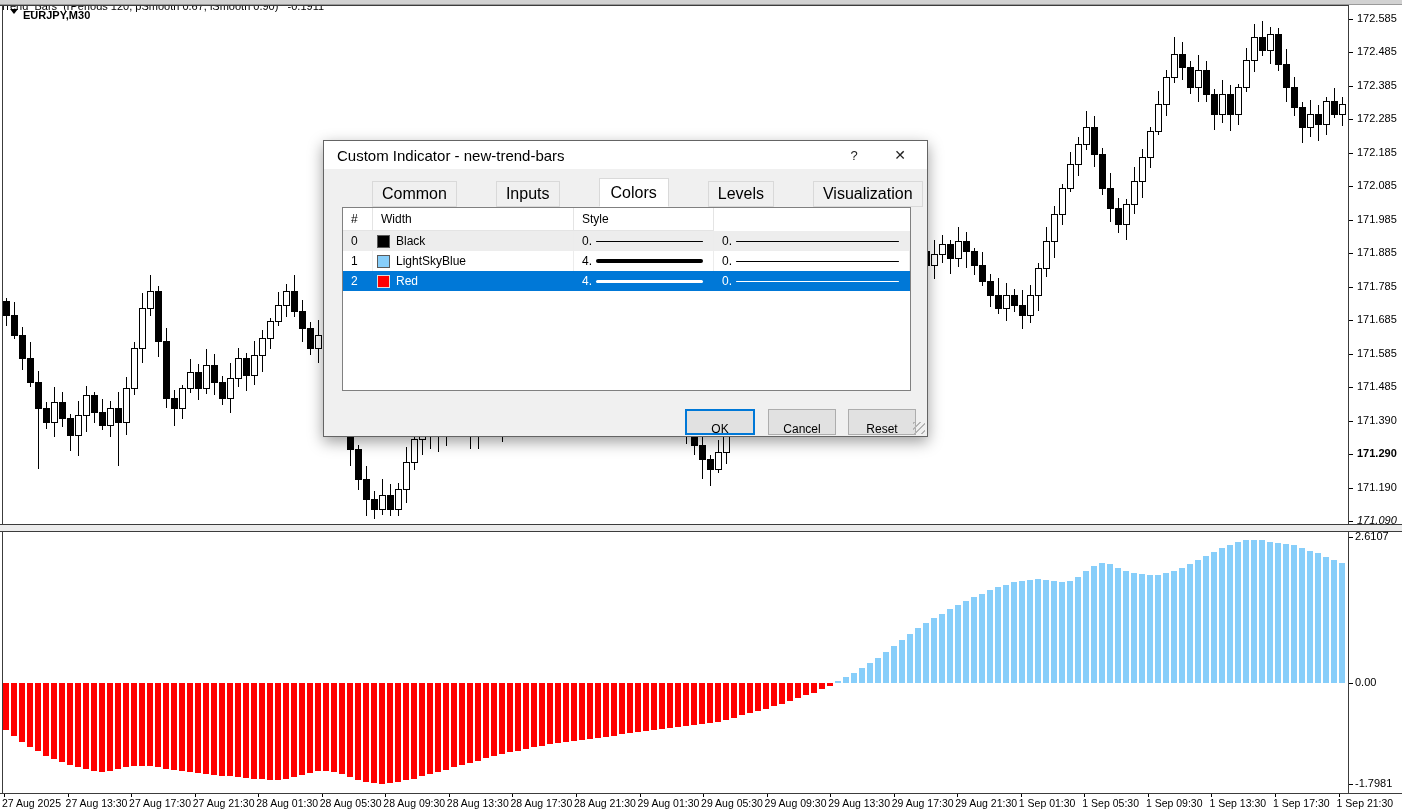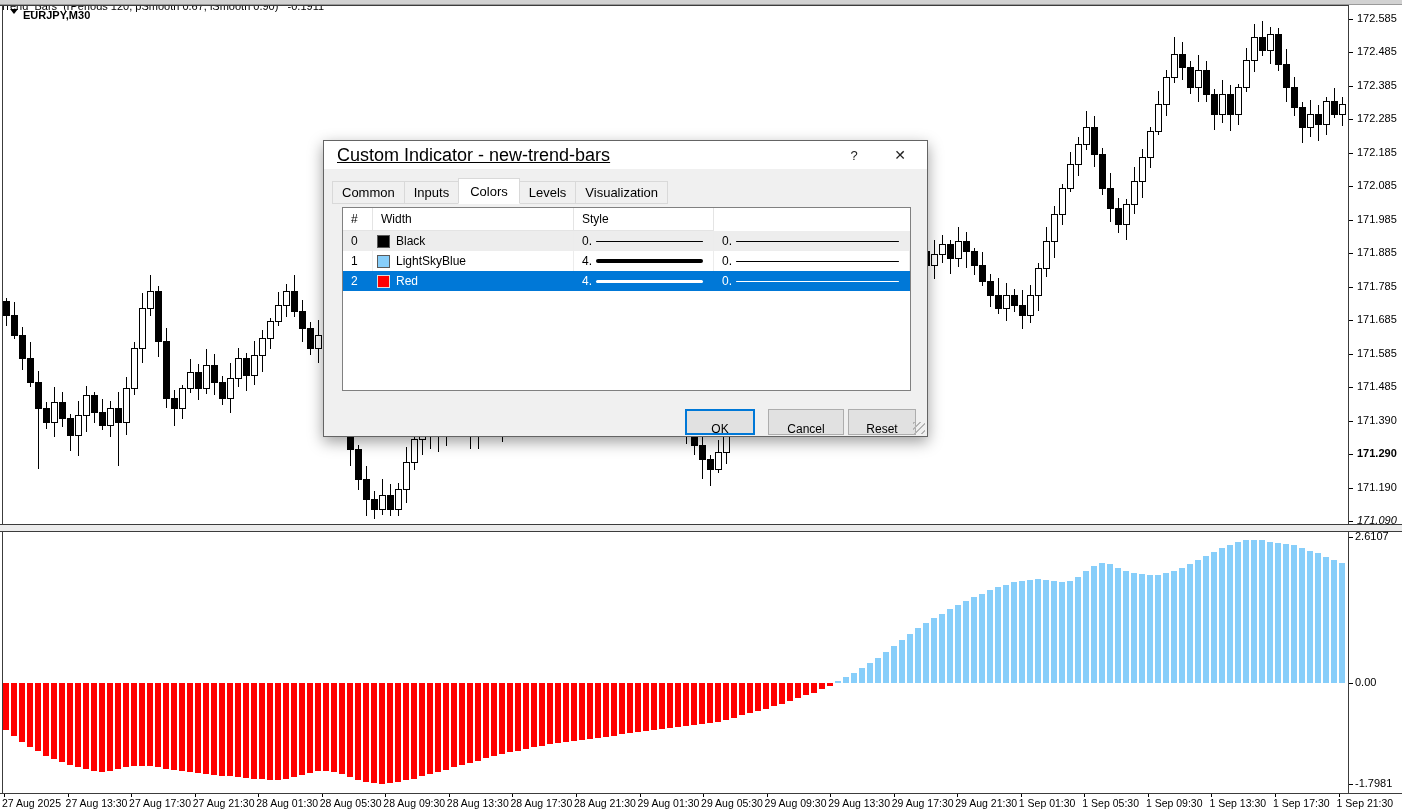--- a/index.html
+++ b/index.html
@@ -14,39 +14,39 @@
   #topstrip{left:0;top:0;width:1402px;height:4px;background:#d2d2d2;border-bottom:1px solid #9a9a9a;}
   #symbol{left:10px;top:9px;font-size:11px;font-weight:bold;display:flex;align-items:flex-start;gap:5px;}
   #symbol .tri{width:0;height:0;border-left:4px solid transparent;border-right:4px solid transparent;border-top:5px solid #000;}
   #splitter{left:0;top:525px;width:1402px;height:6px;background:#ececec;cursor:row-resize;}
   #indLabel{left:8px;top:536px;font-size:11px;white-space:pre;}
   .taxis{position:absolute;top:797px;font-size:10.5px;white-space:nowrap;}
   
   #dlg{left:323px;top:140px;width:605px;height:297px;background:#f0f0f0;
        border:1px solid #646464;box-shadow:0 5px 14px rgba(0,0,0,.38);box-sizing:border-box;}
   #dlgTitle{position:absolute;left:0;top:0;width:100%;height:28px;background:#fff;display:flex;align-items:center;}
-  #dlgTitle .t{margin-left:13px;font-size:18px;text-decoration:underline;}
+  #dlgTitle .t{margin-left:13px;font-size:15px;}
   .cap{position:absolute;top:0;height:28px;width:30px;display:flex;align-items:center;justify-content:center;font-size:13px;color:#222;cursor:pointer;}
   #capHelp{right:58px;}
   #capClose{right:12px;font-size:14px;}
   #tabs{position:absolute;left:8px;top:37px;display:flex;align-items:flex-end;}
-  .tab{border:1px solid #d9d9d9;background:#f0f0f0;font-size:13px;padding:3px 9px 3px 9px;margin-right:-1px;cursor:pointer;}
+  .tab{border:1px solid #d9d9d9;background:#f0f0f0;font-size:16px;padding:3px 9px 3px 9px;margin-right:-1px;cursor:pointer;margin-left:40px;}
   .tab.active{background:#fff;border-bottom-color:#fff;padding:5px 11px 4px 11px;position:relative;z-index:2;}
   #list{position:absolute;left:18px;top:66px;width:569px;height:184px;background:#fff;border:1px solid #808080;box-sizing:border-box;overflow:hidden;}
   .grid{display:grid;grid-template-columns:30px 201px 140px 1fr;}
   .hcell{height:23px;line-height:23px;font-size:12px;padding-left:8px;border-right:1px solid #e4e4e4;border-bottom:1px solid #e4e4e4;background:#fff;box-sizing:border-box;}
   .row{height:20px;cursor:pointer;}
   .cell{height:20px;display:flex;align-items:center;font-size:12px;border-right:1px solid #ececec;box-sizing:border-box;overflow:hidden;}
   .cell.first{padding-left:8px;}
   .swatch{width:13px;height:13px;margin-left:4px;margin-right:6px;border:1px solid #5a5a5a;box-sizing:border-box;flex:none;}
   .wline{flex:1;margin:0 10px 0 4px;border-radius:2px;}
   #btnOK,#btnCancel,#btnReset{position:absolute;top:268px;height:22px;background:#e1e1e1;border:1px solid #adadad;
         font-size:12px;font-family:"Liberation Sans",sans-serif;cursor:pointer;padding:12px;}
   #btnOK{left:361px;width:70px;border:1px solid #0078d7;box-shadow:inset 0 0 0 1px #0078d7;}
-  #btnCancel{left:444px;width:76px;}
+  #btnCancel{left:444px;width:68px;}
   #btnReset{left:524px;width:68px;}
   #grip{position:absolute;right:2px;bottom:2px;width:12px;height:12px;cursor:nwse-resize;
         background:repeating-linear-gradient(135deg,#b4b4b4 0 1.5px,transparent 1.5px 4.5px);}
   svg{position:absolute;left:0;}
 </style>
 </head>
 <body>
 
 <div id="root">
 

